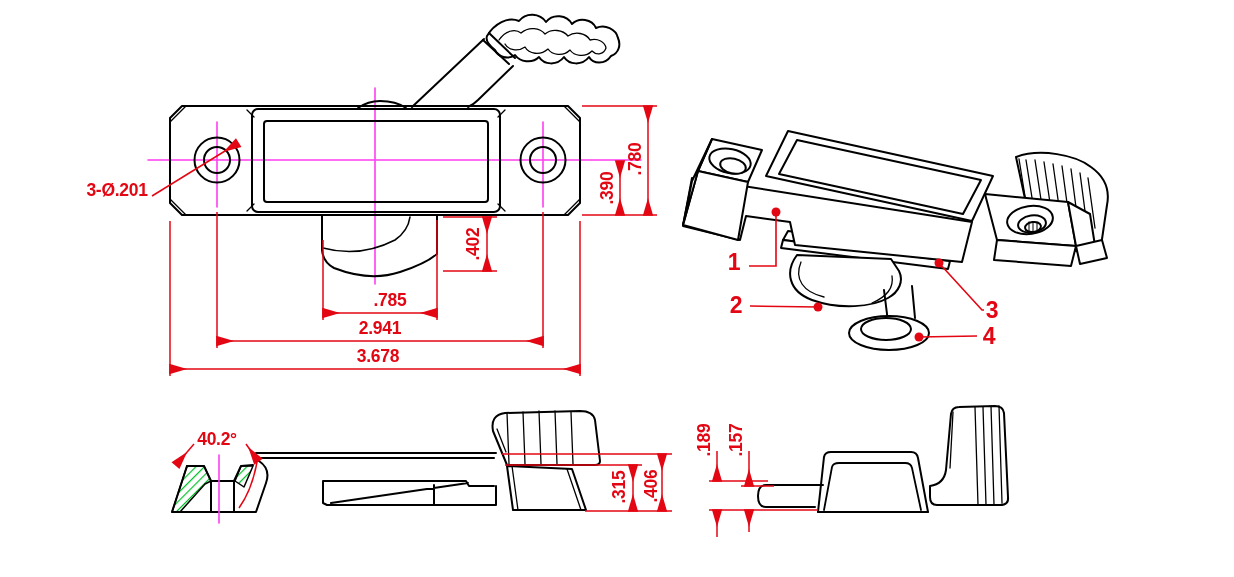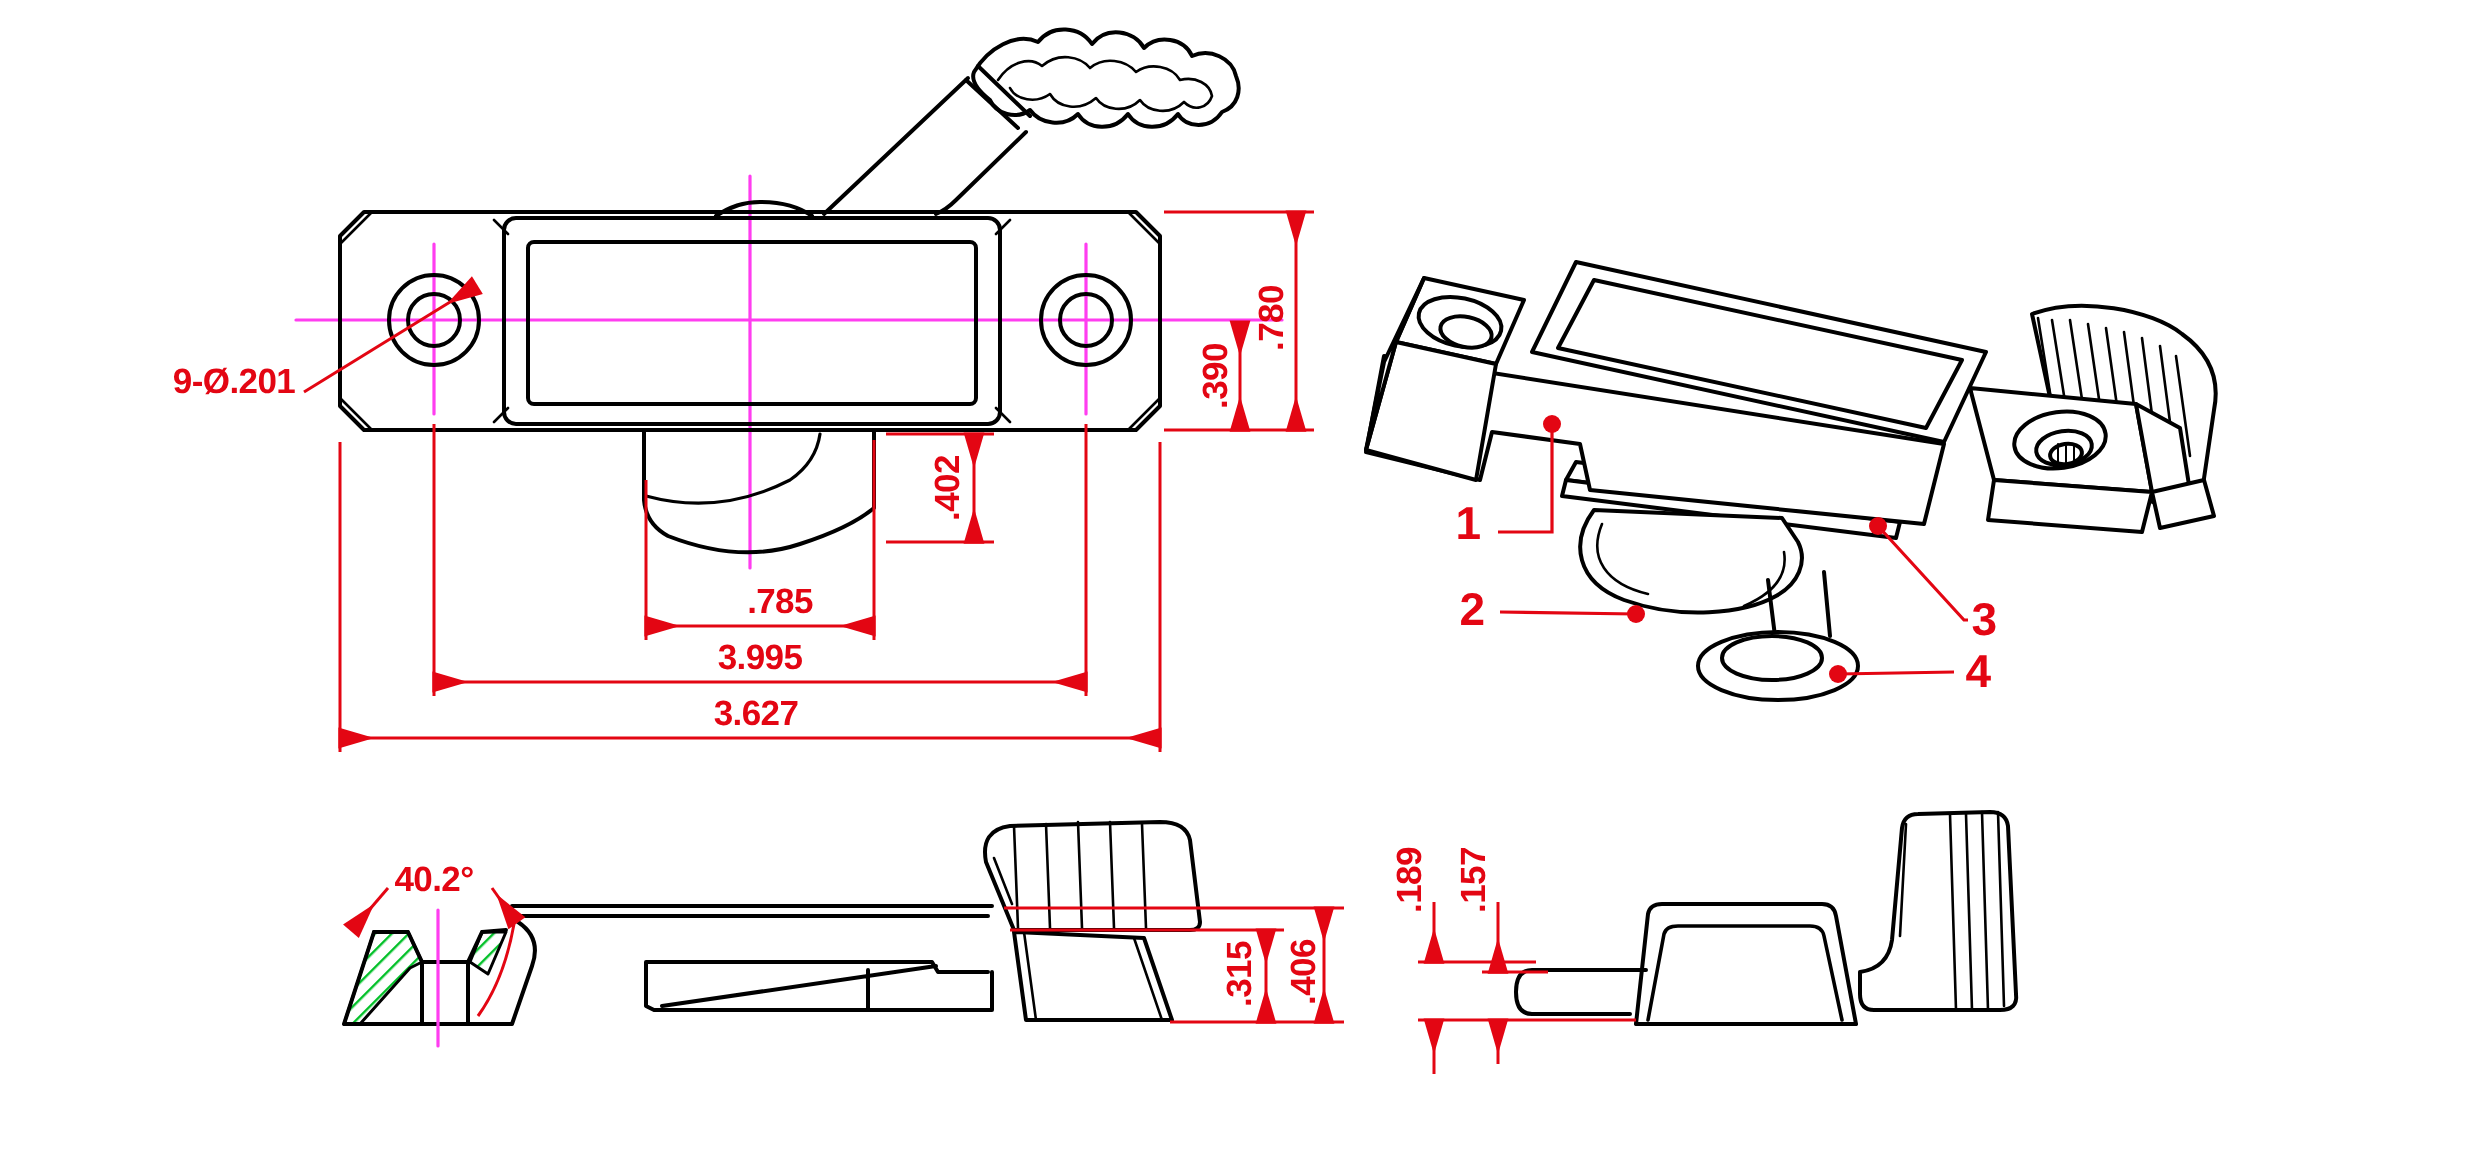--- a/index.html
+++ b/index.html
@@ -176,27 +176,27 @@
     <line x1="709" y1="481" x2="768" y2="481"></line>
     <line x1="741" y1="486" x2="774" y2="486"></line>
     <line x1="709" y1="510" x2="818" y2="510"></line>
     <line x1="717" y1="451" x2="717" y2="481" marker-end="url(#ar)"></line>
     <line x1="717" y1="537" x2="717" y2="510" marker-end="url(#ar)"></line>
     <line x1="749" y1="451" x2="749" y2="486" marker-end="url(#ar)"></line>
     <line x1="749" y1="532" x2="749" y2="510" marker-end="url(#ar)"></line>
   </g>
 </svg>
 
-<span class="lbl" style="left:117px;top:191px">9-Ø.201</span>
+<span class="lbl" style="left:117px;top:191px">3-Ø.201</span>
 <span class="lbl rot" style="left:636px;top:159px">.780</span>
 <span class="lbl rot" style="left:608px;top:188px">.390</span>
 <span class="lbl rot" style="left:474px;top:244px">.402</span>
 <span class="lbl" style="left:390px;top:301px">.785</span>
-<span class="lbl" style="left:380px;top:329px">3.995</span>
-<span class="lbl" style="left:378px;top:357px">3.627</span>
+<span class="lbl" style="left:380px;top:329px">2.941</span>
+<span class="lbl" style="left:378px;top:357px">3.678</span>
 
 <span class="lbl callout" style="left:734px;top:262px">1</span>
 <span class="lbl callout" style="left:736px;top:305px">2</span>
 <span class="lbl callout" style="left:992px;top:310px">3</span>
 <span class="lbl callout" style="left:989px;top:336px">4</span>
 
 <span class="lbl" style="left:217px;top:440px">40.2°</span>
 <span class="lbl rot" style="left:620px;top:487px">.315</span>
 <span class="lbl rot" style="left:652px;top:486px">.406</span>
 

